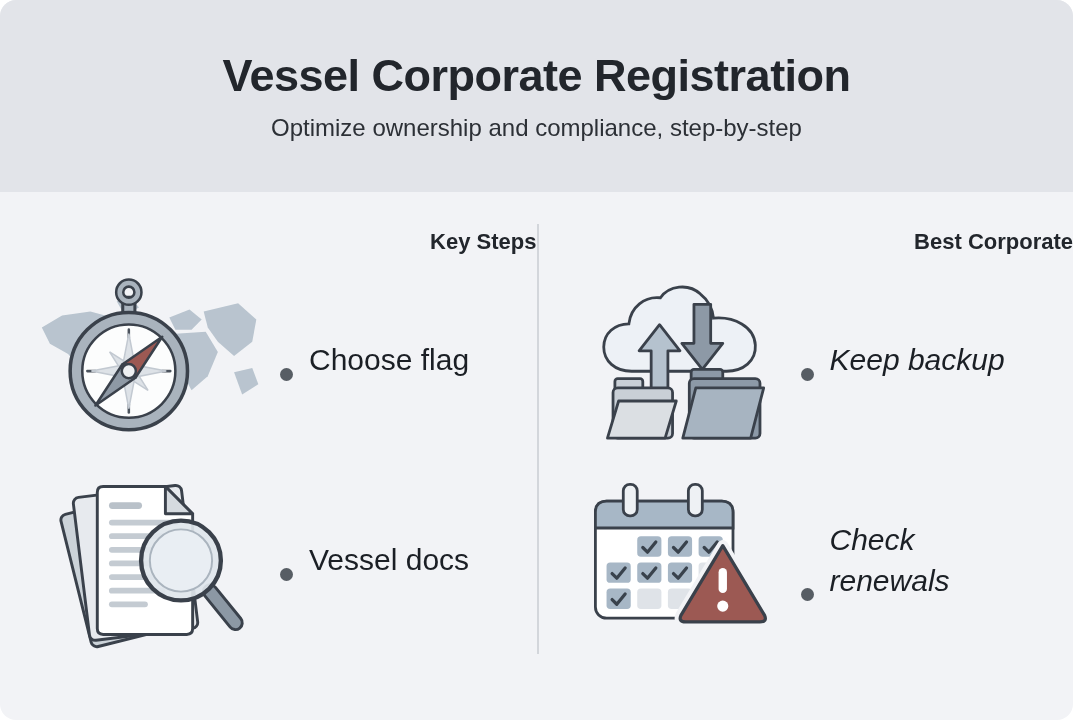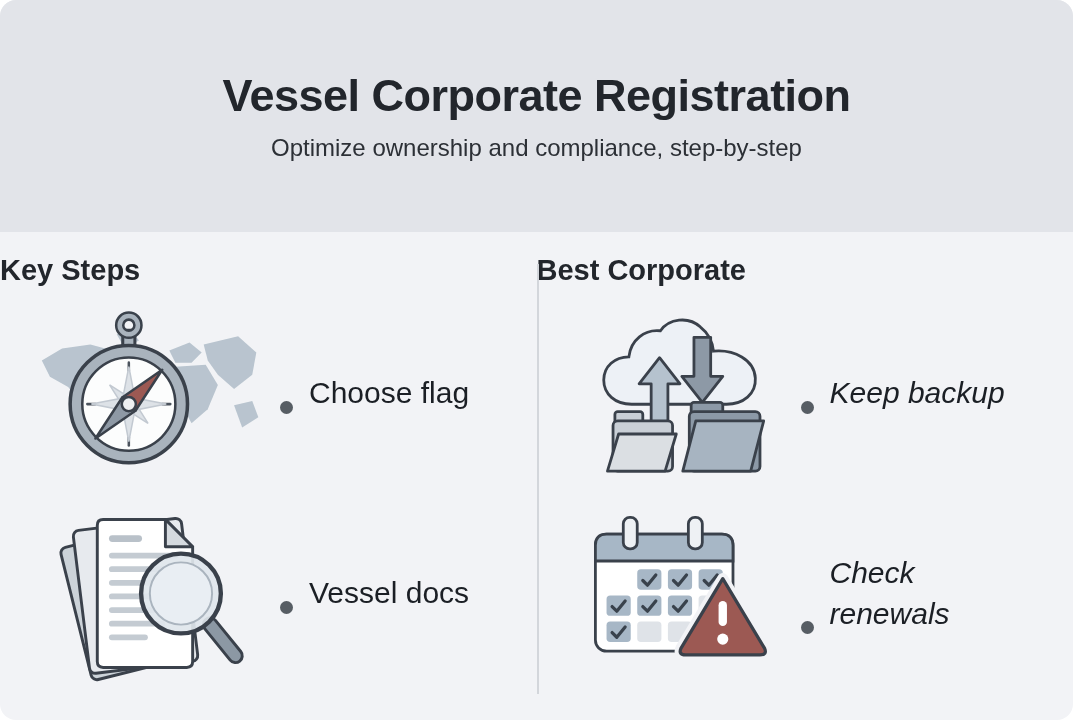--- a/index.html
+++ b/index.html
@@ -10,21 +10,21 @@
     position:relative;
     overflow:hidden;
   }
   .card {
     position:absolute; inset:0;
     border-radius:16px;
     overflow:hidden;
     background:var(--body-bg,#f2f3f6);
   }
   .header {
-    height:232px;
+    height:192px;
     background:var(--header-bg,#e2e4e9);
     display:flex; flex-direction:column;
     align-items:center; justify-content:center;
     gap:18px;
   }
   .title {
     margin:0;
     font-size:45px; font-weight:700;
     letter-spacing:-0.5px;
     color:var(--title-text,#22262c);
@@ -42,24 +42,24 @@
     display:flex;
   }
   .divider {
     position:absolute;
     left:537px; top:32px;
     width:2px; height:430px;
     background:var(--divider,#d3d6db);
   }
   .column { width:537px; box-sizing:border-box; }
   .col-heading {
-    margin:20px 0 0 0;
-    font-size:29px; font-weight:700;
+    margin:36px 0 0 0;
+    font-size:22px; font-weight:700;
     color:var(--title-text,#22262c);
-    text-align:left;
+    text-align:right;
     line-height:1.3;
   }
   .rows { margin-top:4px; }
   .row { display:flex; align-items:center; height:200px; }
   .icon-box { flex:none; display:flex; justify-content:center; align-items:center; }
   .col-left .icon-box  { width:252px; margin-left:18px; }
   .col-right .icon-box { width:206px; margin-left:40px; }
   .label-group {
     display:flex; align-items:flex-end;
     margin-left:10px;

